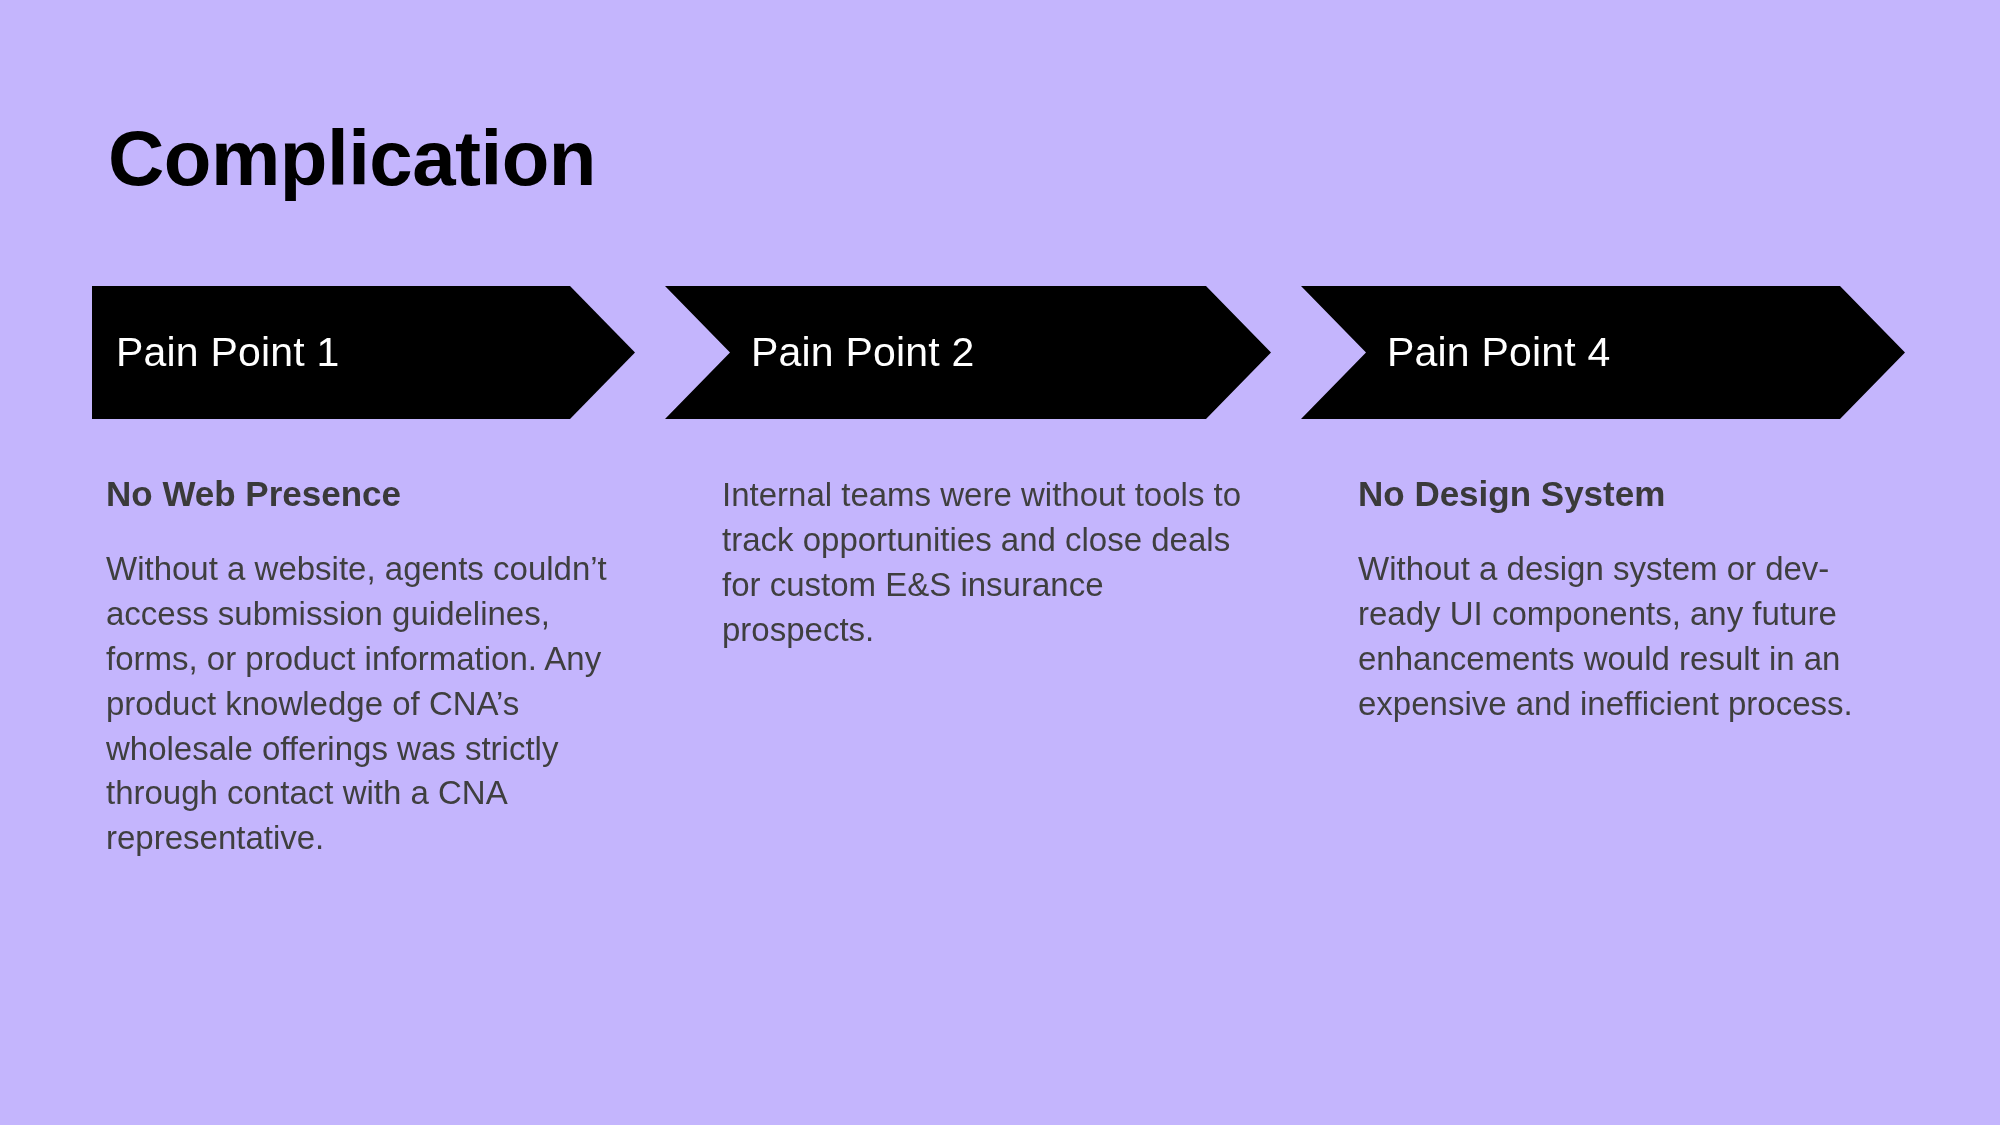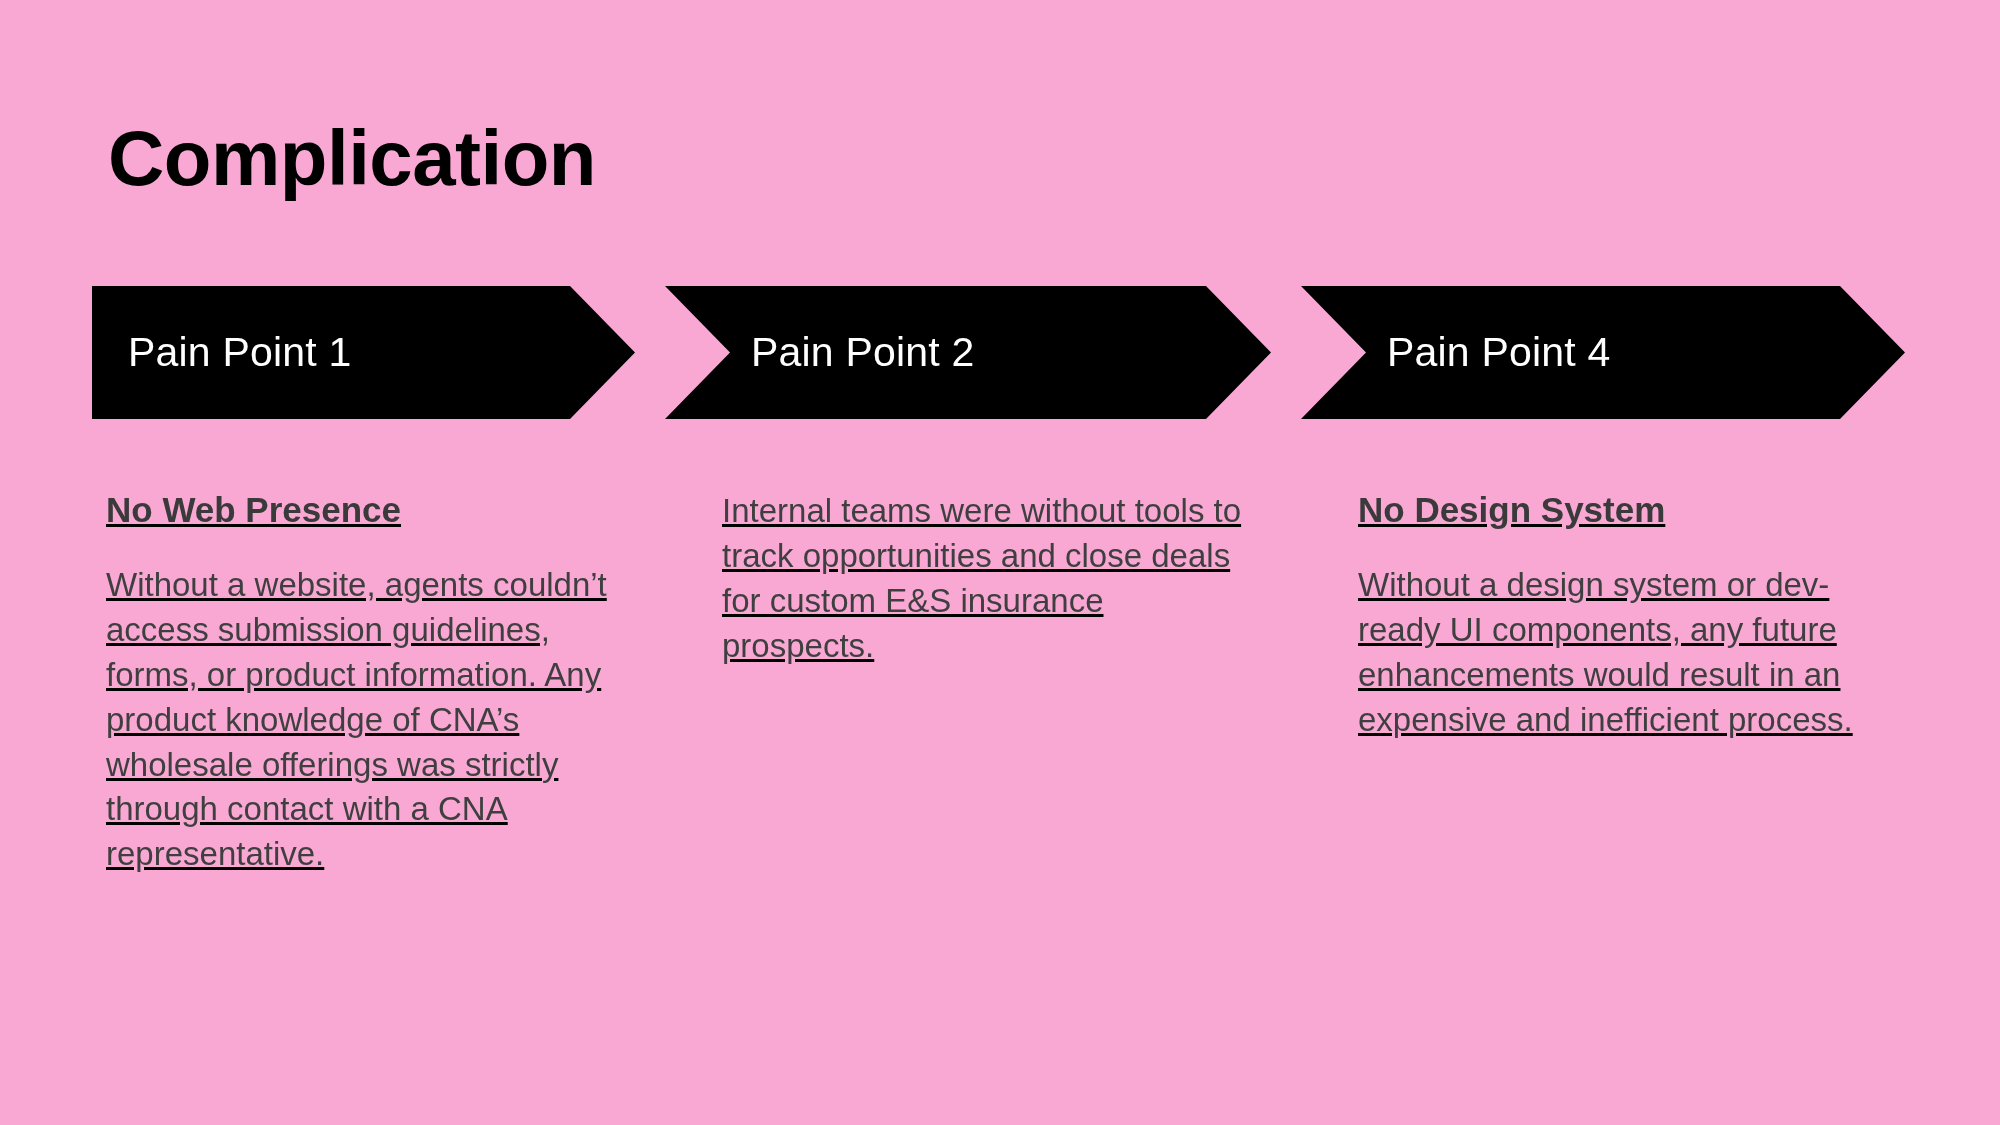--- a/index.html
+++ b/index.html
@@ -12,21 +12,21 @@
     height: 1125px;
     background: #ffffff;
     font-family: "Liberation Sans", "DejaVu Sans", sans-serif;
     overflow: hidden;
   }
 
   .slide {
     position: relative;
     width: 2000px;
     height: 1125px;
-    background: #f9a8d4;
+    background: #c4b5fd;
   }
 
   
   .slide-title {
     position: absolute;
     left: 108px;
     top: 118px;
     font-size: 78px;
     font-weight: 700;
     letter-spacing: -0.5px;
@@ -65,39 +65,38 @@
   }
 
   .chevron-label {
     color: #ffffff;
     font-size: 41px;
     font-weight: 400;
     letter-spacing: 0.2px;
     white-space: nowrap;
   }
 
-  .chevron.start .chevron-label { padding-left: 36px; text-align: center; }
+  .chevron.start .chevron-label { padding-left: 24px; text-align: center; }
   .chevron.mid   .chevron-label { padding-left: 86px; }
 
   #chev-1 { left: 92px;   width: 543px; }
   #chev-2 { left: 665px;  width: 606px; }
   #chev-3 { left: 1301px; width: 604px; }
 
   
   .columns {
     position: absolute;
     left: 0;
     top: 473px;
     width: 2000px;
   }
 
   .column {
     position: absolute;
-    top: 16px;
-    text-decoration: underline;
+    top: 0;
   }
 
   #col-1 { left: 106px;  width: 540px; }
   #col-2 { left: 722px;  width: 540px; }
   #col-3 { left: 1358px; width: 540px; }
 
   .col-heading {
     font-size: 35px;
     font-weight: 700;
     color: #3a3a3a;

